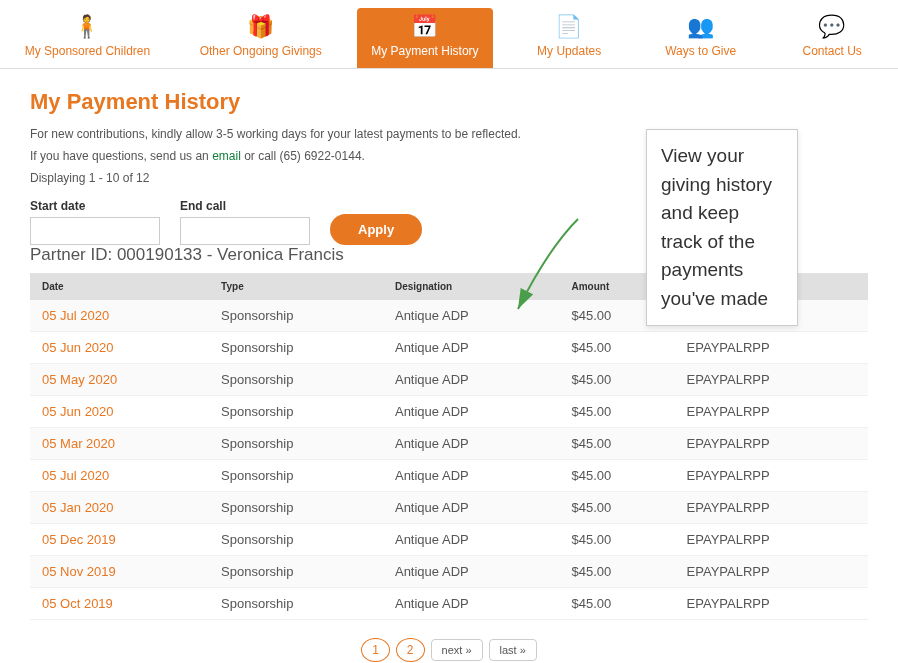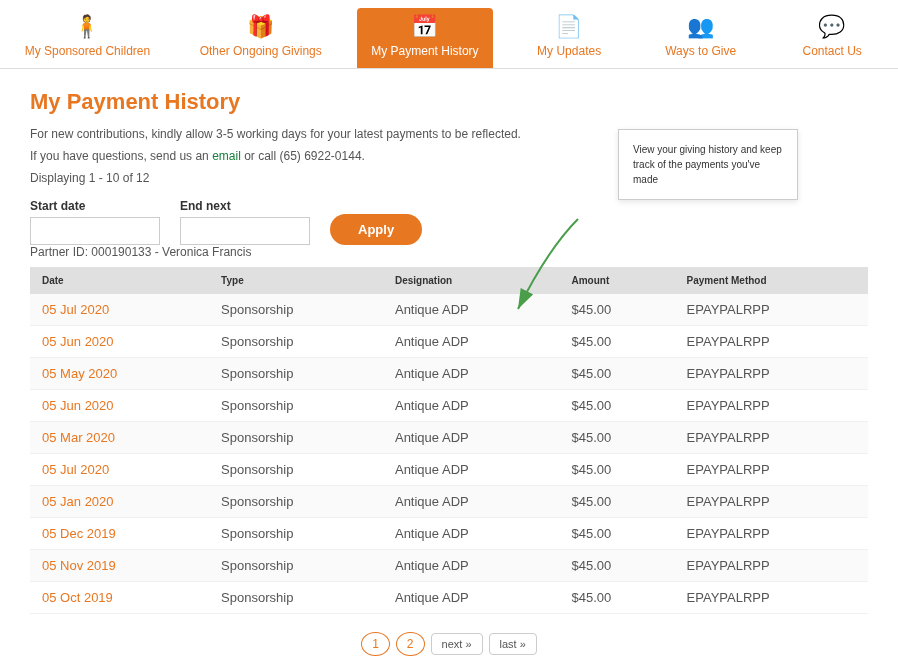--- a/index.html
+++ b/index.html
@@ -97,21 +97,21 @@
       border: none;
       padding: 8px 28px;
       font-size: 13px;
       font-weight: bold;
       border-radius: 20px;
       cursor: pointer;
     }
 
     
     .partner-id {
-      font-size: 12px;
+      font-size: 17px;
       color: #555;
       margin-bottom: 8px;
     }
 
     
     .payment-table {
       width: 100%;
       border-collapse: collapse;
       font-size: 13px;
     }
@@ -173,25 +173,25 @@
       font-size: 11px;
       cursor: pointer;
       border-radius: 4px;
     }
 
     
     .tooltip-box {
       position: absolute;
       top: 60px;
       right: 100px;
-      width: 180px;
+      width: 152px;
       border: 1px solid #ccc;
       padding: 12px 14px;
       background: #fff;
-      font-size: 10px;
+      font-size: 19px;
       color: #333;
       line-height: 1.5;
       box-shadow: 0 2px 6px rgba(0,0,0,0.1);
     }
 
     
     .arrow-svg {
       position: absolute;
       top: 140px;
       right: 290px;
@@ -250,21 +250,21 @@
     <span>If you have questions, send us an </span><a href="#">email</a><span> or call (65) 6922-0144.</span>
   </p>
   <p class="displaying-text">Displaying 1 - 10 of 12</p>
 
   <div class="filter-row">
     <div class="filter-group">
       <label>Start date</label>
       <input type="text" placeholder="" style="">
     </div>
     <div class="filter-group">
-      <label>End next</label>
+      <label>End call</label>
       <input type="text" placeholder="" style="">
     </div>
     <button class="apply-btn">Apply</button>
   </div>
 
   <p class="partner-id">Partner ID: 000190133 - Veronica Francis</p>
 
   <table class="payment-table">
     <thead>
       <tr>

